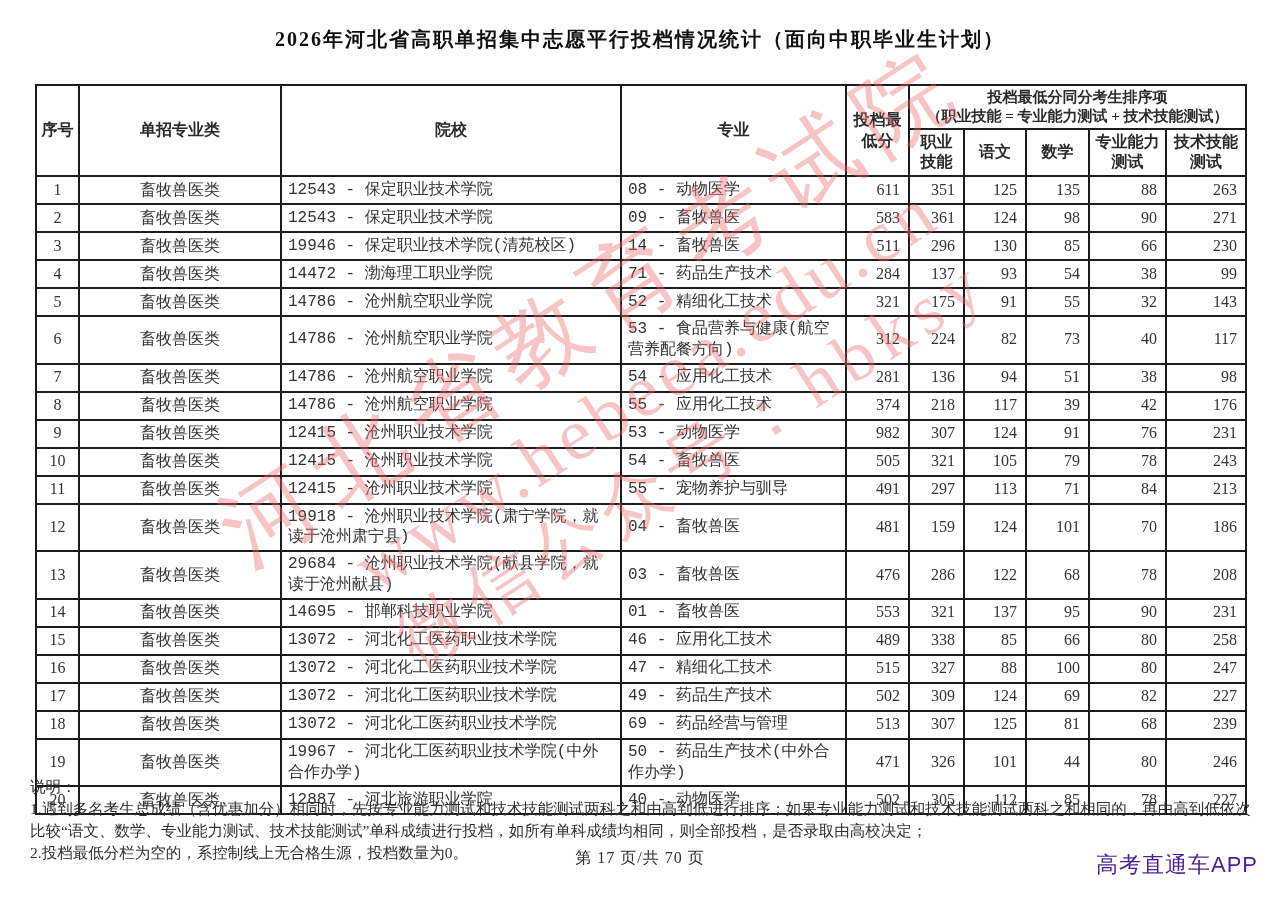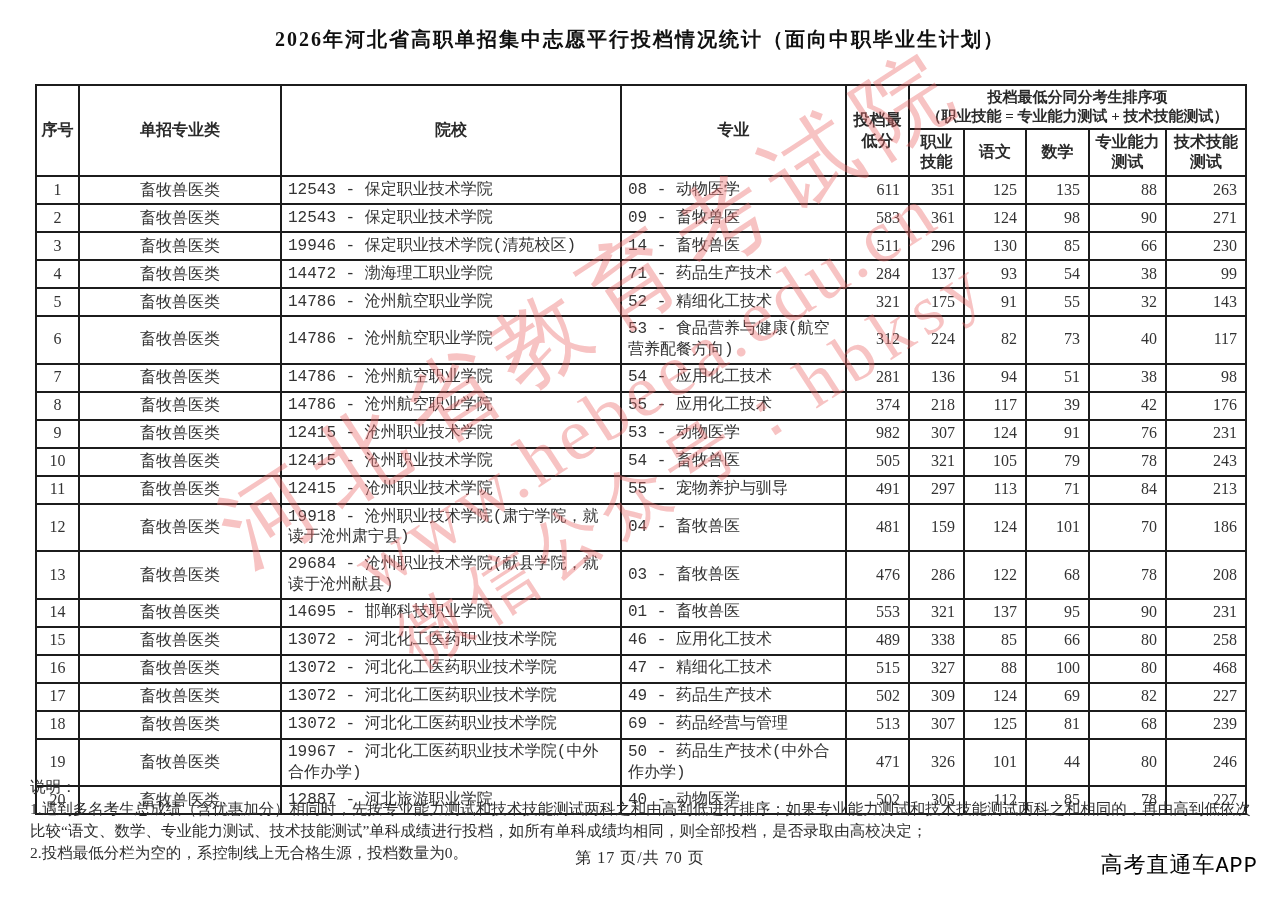--- a/index.html
+++ b/index.html
@@ -27,22 +27,22 @@
   .notes {
     position:absolute; left:30px; top:776px; width:1225px;
     font-size:15.5px; line-height:1.42; color:#2e2e2e;
   }
   .notes p { margin:0; }
   .page-num {
     position:absolute; top:848px; left:0; width:100%;
     text-align:center; font-size:16px; color:#2e2e2e; letter-spacing:1px;
   }
   .brand {
-    position:absolute; top:850px; right:22px; font-size:22px; color:#000000;
-    font-family:Liberation Mono, monospace; letter-spacing:1px;
+    position:absolute; top:850px; right:22px; font-size:22px; color:#4c1d95;
+    font-family:Liberation Sans, sans-serif; letter-spacing:1px;
   }
   .watermark {
     position:absolute; left:85px; top:240px; width:1110px;
     transform:rotate(-33deg); transform-origin:center center;
     text-align:center; color:rgba(236,104,104,0.40);
     pointer-events:none; z-index:5; white-space:nowrap;
   }
   .wm-l1 { font-size:92px; letter-spacing:16px; line-height:1.15; }
   .wm-l2 { font-size:74px; letter-spacing:5px;  line-height:1.2; }
   .wm-l3 { font-size:70px; letter-spacing:9px;  line-height:1.2; }
@@ -270,21 +270,21 @@
         <tr>
           <td class="al-c">16</td>
           <td class="al-c">畜牧兽医类</td>
           <td class="al-l">13072 - 河北化工医药职业技术学院</td>
           <td class="al-l">47 - 精细化工技术</td>
           <td class="al-r">515</td>
           <td class="al-r">327</td>
           <td class="al-r">88</td>
           <td class="al-r">100</td>
           <td class="al-r">80</td>
-          <td class="al-r">468</td>
+          <td class="al-r">247</td>
         </tr>
         <tr>
           <td class="al-c">17</td>
           <td class="al-c">畜牧兽医类</td>
           <td class="al-l">13072 - 河北化工医药职业技术学院</td>
           <td class="al-l">49 - 药品生产技术</td>
           <td class="al-r">502</td>
           <td class="al-r">309</td>
           <td class="al-r">124</td>
           <td class="al-r">69</td>

